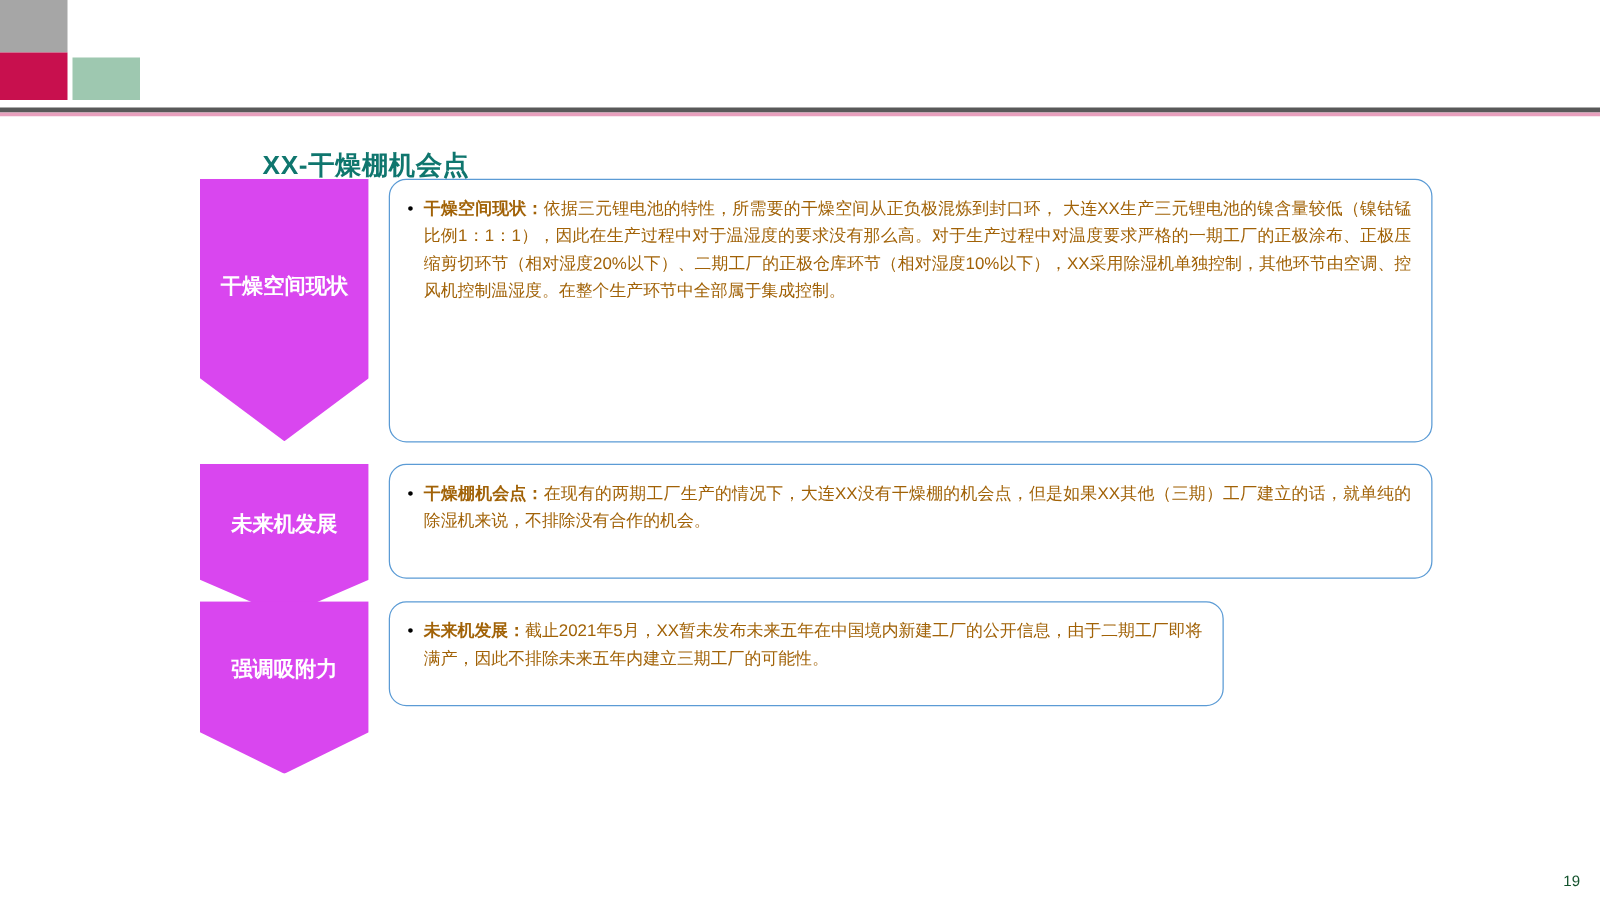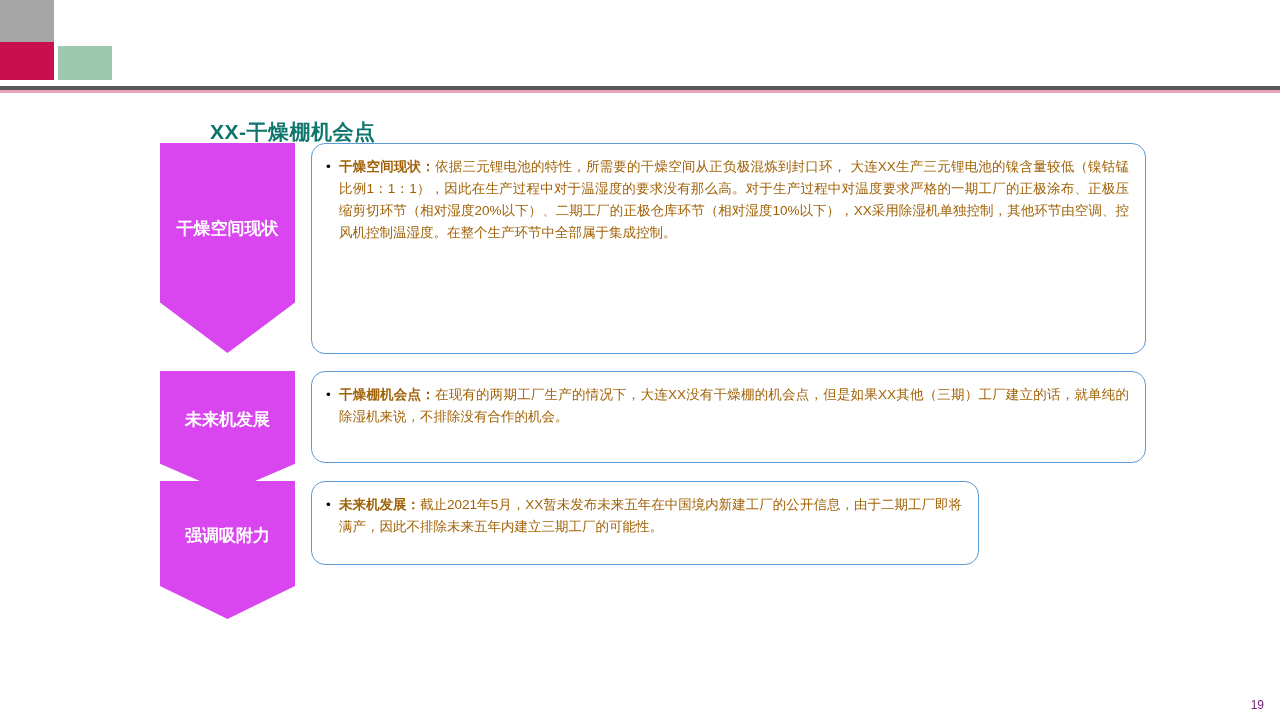--- a/index.html
+++ b/index.html
@@ -153,21 +153,21 @@
   .lead {
     font-weight: bold;
   }
 
   
   .page-number {
     position: absolute;
     right: 16px;
     bottom: 8px;
     font-size: 12px;
-    color: #701a75;
+    color: #14532d;
   }
 </style>
 </head>
 <body>
 
 <div class="corner">
   <div class="block-gray"></div>
   <div class="block-crimson"></div>
   <div class="block-green"></div>
 </div>

